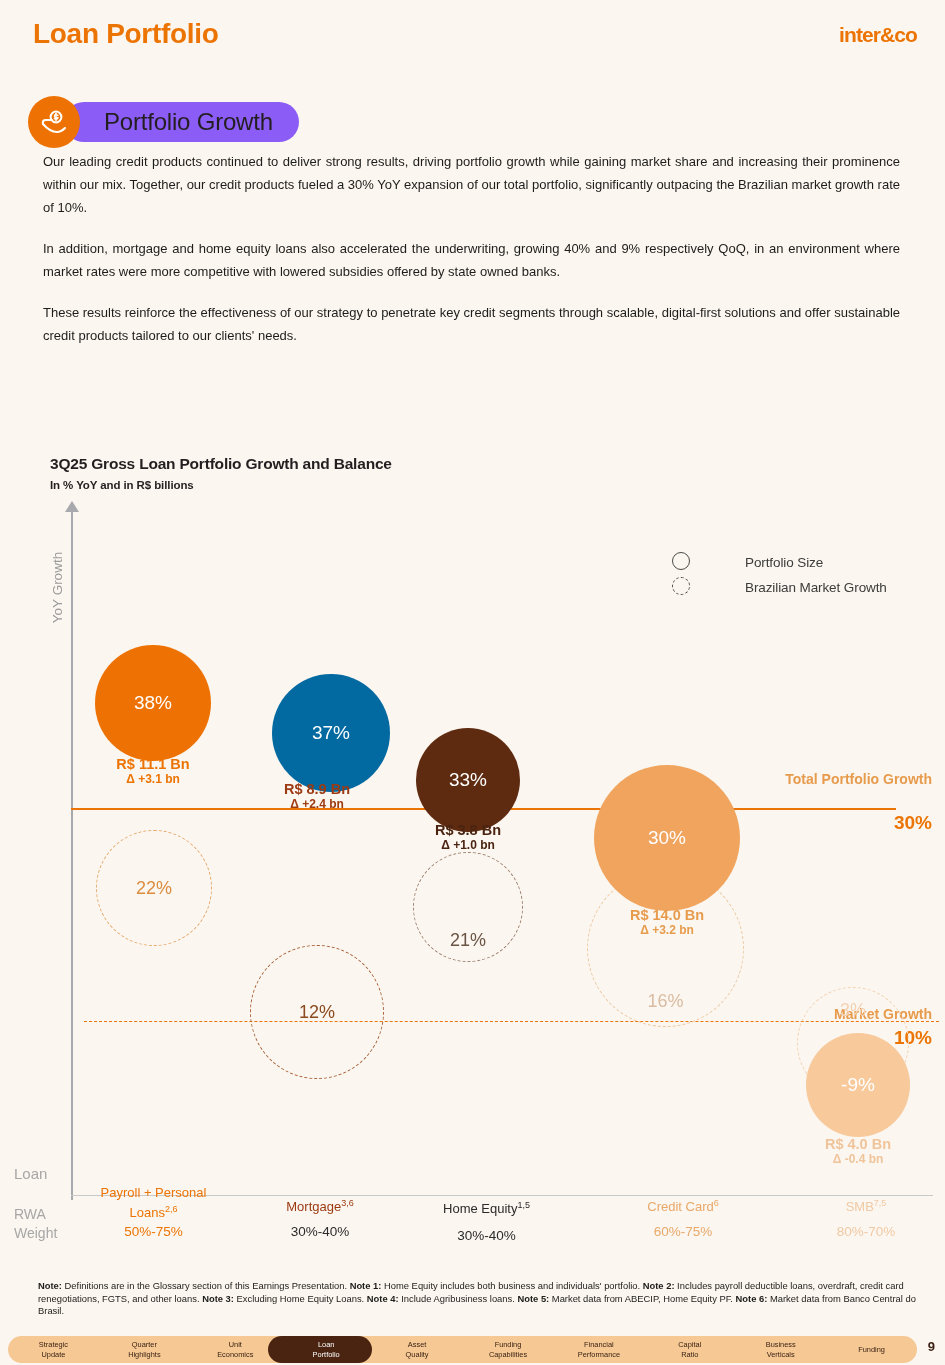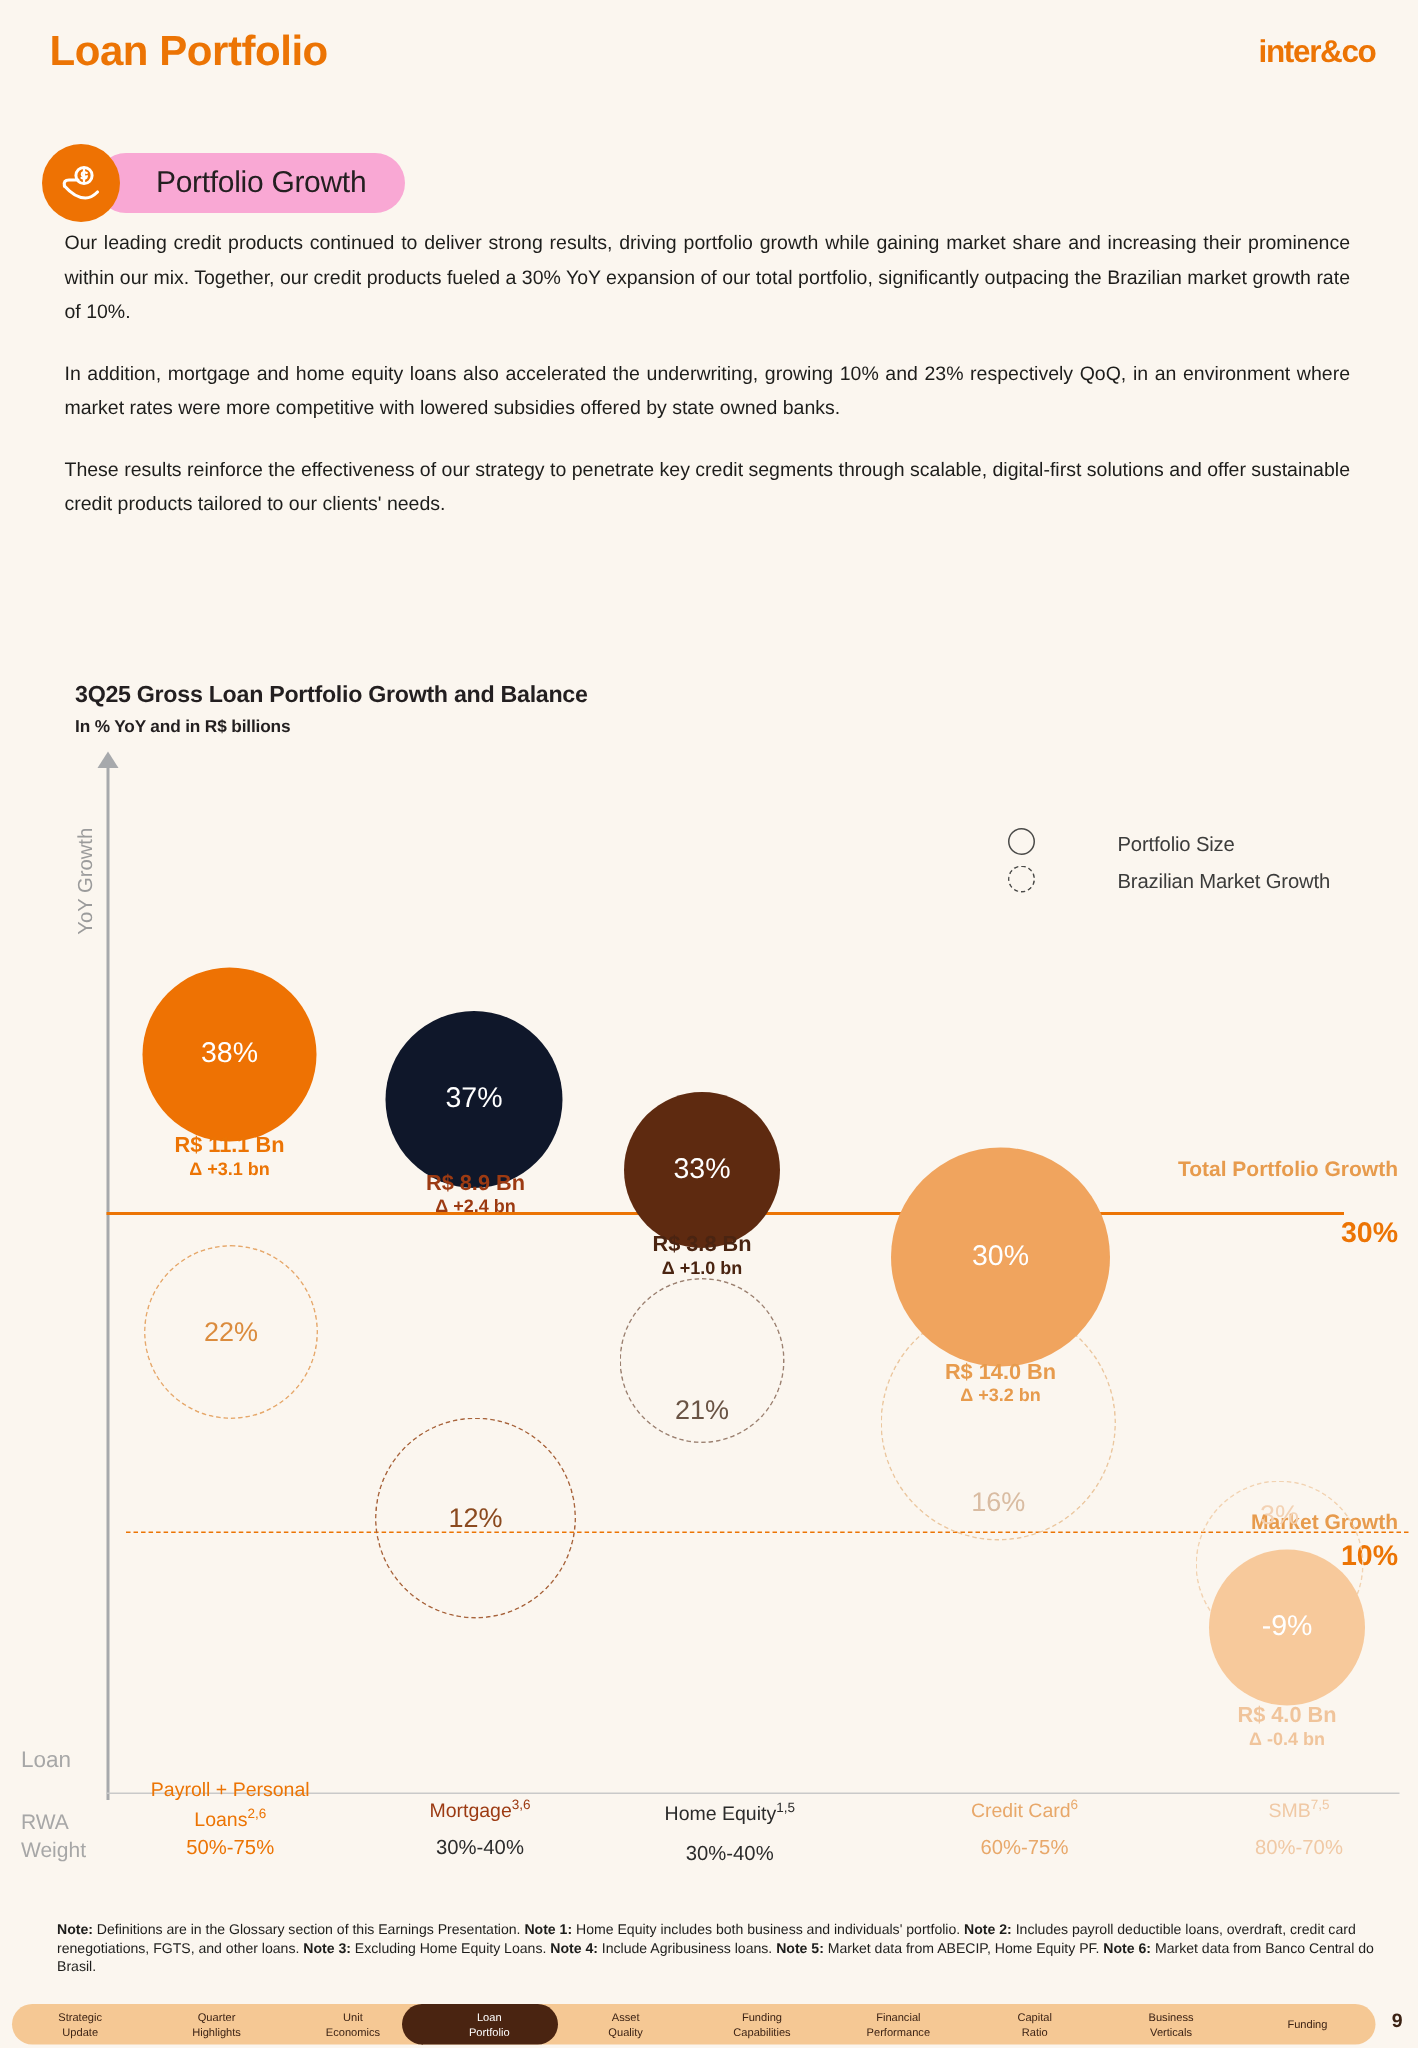--- a/index.html
+++ b/index.html
@@ -30,25 +30,25 @@
     display:flex; align-items:center;
   }
   #section-icon {
     width:52px; height:52px; border-radius:50%;
     background:#EE7203; display:flex; align-items:center; justify-content:center;
     position:relative; z-index:2;
   }
   #section-icon svg { display:block; }
   #section-pill {
     margin-left:-16px;
-    background:#f9a8d4; color:#231F20;
+    background:#8b5cf6; color:#231F20;
     height:40px; border-radius:20px;
     display:flex; align-items:center;
     padding:0 26px 0 40px;
-    font-size:20px; letter-spacing:-0.2px;
+    font-size:24px; letter-spacing:-0.2px;
   }
 
   
   #body-copy {
     position:absolute; left:43px; top:150px; width:857px;
     font-size:13px; line-height:23px; text-align:justify;
     color:#1D1D1B;
   }
   #body-copy p { margin-bottom:18px; }
   #body-copy p:last-child { margin-bottom:0; }
@@ -163,21 +163,21 @@
       <circle cx="17" cy="10" r="5.4" fill="none" stroke="#fff" stroke-width="2"></circle>
       <path d="M17 6.2 v7.6" stroke="#fff" stroke-width="1.5" stroke-linecap="round"></path>
       <path d="M18.9 8.3 q-3.4 -1.5 -3.4 .9 q0 2 3.4 1.4 q-.2 2.3 -3.6 1" fill="none" stroke="#fff" stroke-width="1.4" stroke-linecap="round"></path>
     </svg>
   </div>
   <div id="section-pill">Portfolio Growth</div>
 </div>
 
 <div id="body-copy">
   <p>Our leading credit products continued to deliver strong results, driving portfolio growth while gaining market share and increasing their prominence within our mix. Together, our credit products fueled a 30% YoY expansion of our total portfolio, significantly outpacing the Brazilian market growth rate of 10%.</p>
-  <p>In addition, mortgage and home equity loans also accelerated the underwriting, growing 10% and 23% respectively QoQ, in an environment where market rates were more competitive with lowered subsidies offered by state owned banks.</p>
+  <p>In addition, mortgage and home equity loans also accelerated the underwriting, growing 40% and 9% respectively QoQ, in an environment where market rates were more competitive with lowered subsidies offered by state owned banks.</p>
   <p>These results reinforce the effectiveness of our strategy to penetrate key credit segments through scalable, digital-first solutions and offer sustainable credit products tailored to our clients' needs.</p>
 </div>
 
 <div id="chart-block">
 
   <div id="chart-title">3Q25 Gross Loan Portfolio Growth and Balance</div>
   <div id="chart-subtitle">In % YoY and in R$ billions</div>
 
   <div id="y-axis-arrow"></div>
   <div id="y-axis-line"></div>
@@ -224,21 +224,21 @@
   </div>
 
   <div class="bubble" style="left:95px; top:205px; width:116px; height:116px; background:#EE7203;">
     <span class="bubble-pct">38%</span>
   </div>
   <div class="bubble-caption" style="left:78px; top:317px; width:150px; color:#EC7404;">
     <span class="amt">R$ 11.1 Bn</span>
     <span class="delta">Δ +3.1 bn</span>
   </div>
 
-  <div class="bubble" style="left:257px; top:234px; width:118px; height:118px; background:#0f172a;">
+  <div class="bubble" style="left:272px; top:234px; width:118px; height:118px; background:#0369a1;">
     <span class="bubble-pct">37%</span>
   </div>
   <div class="bubble-caption" style="left:242px; top:342px; width:150px; color:#9C3A12;">
     <span class="amt">R$ 8.9 Bn</span>
     <span class="delta">Δ +2.4 bn</span>
   </div>
 
   <div class="bubble" style="left:416px; top:288px; width:104px; height:104px; background:#5E2A10;">
     <span class="bubble-pct">33%</span>
   </div>

